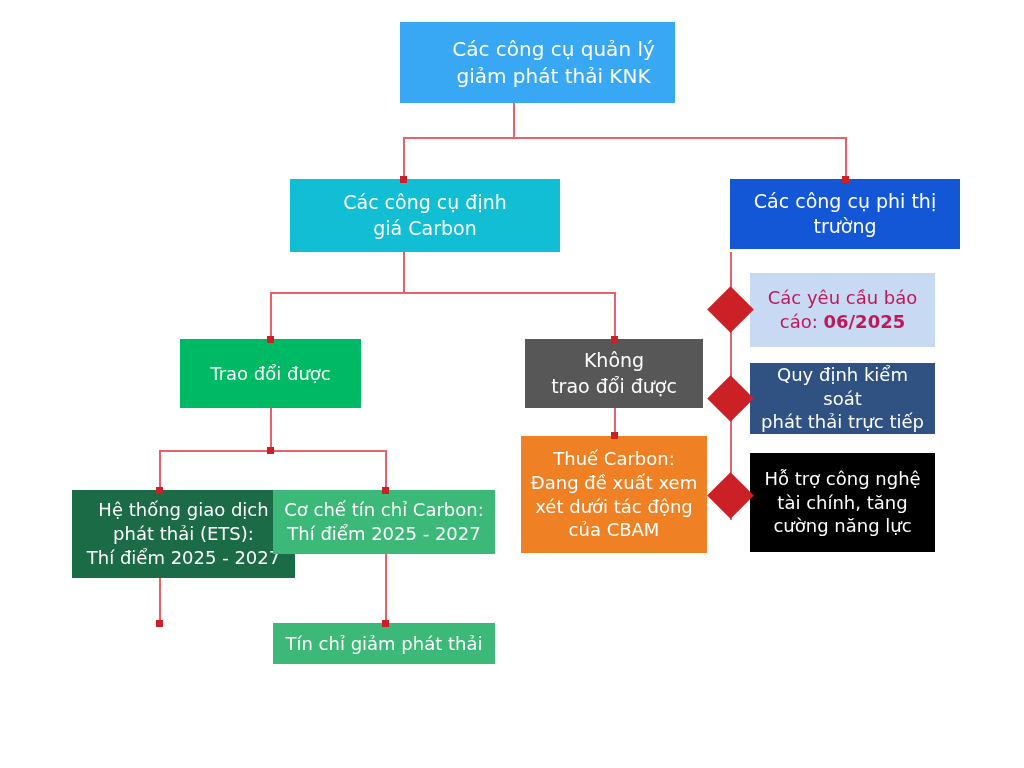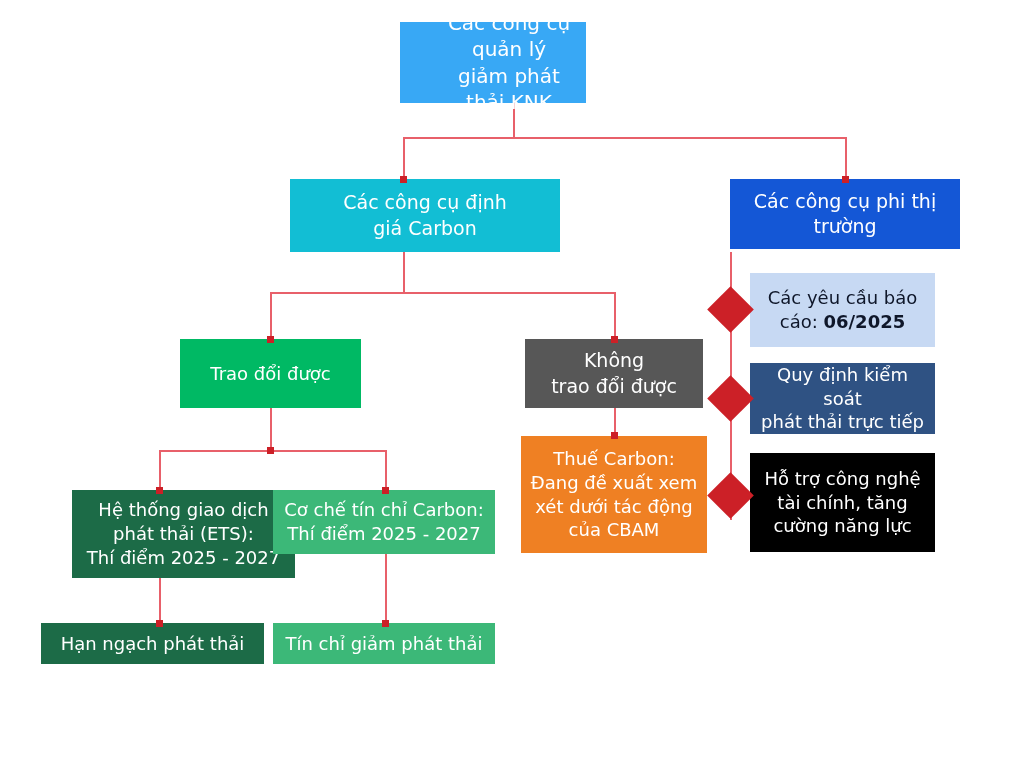--- a/index.html
+++ b/index.html
@@ -57,21 +57,21 @@
   .n-root      { background: #38a8f5; font-size: 20px; }
   .n-pricing   { background: #12bed4; font-size: 19px; }
   .n-nonmarket { background: #1457d6; font-size: 19px; }
   .n-tradable  { background: #00b964; font-size: 18px; }
   .n-nontrade  { background: #575757; font-size: 19px; }
   .n-tax       { background: #ef8023; font-size: 18px; }
   .n-ets       { background: #1c6b47; font-size: 18px; }
   .n-credit    { background: #3cb878; font-size: 18px; }
   .n-quota     { background: #1c6b47; font-size: 18px; }
   .n-offset    { background: #3cb878; font-size: 18px; }
-  .n-report    { background: #c7d9f3; color: #0f172a; font-size: 18px; }
+  .n-report    { background: #c7d9f3; color: #be185d; font-size: 18px; }
   .n-control   { background: #2f5283; font-size: 18px; }
   .n-support   { background: #000000; font-size: 18px; }
 
   .n-report b { font-weight: bold; }
 
   
   .diamond {
     position: absolute;
     width: 33px;
     height: 33px;
@@ -111,21 +111,21 @@
   <div class="dot" style="left:382px; top:487px;"></div>
 
   <div class="conn v" style="left:159px; top:578px; height:45px;"></div>
   <div class="dot" style="left:156px; top:620px;"></div>
 
   <div class="conn v" style="left:385px; top:554px; height:69px;"></div>
   <div class="dot" style="left:382px; top:620px;"></div>
 
   <div class="conn v" style="left:730px; top:252px; height:268px;"></div>
 
-  <div class="node n-root" style="left:400px; top:22px; width:186px; height:81px;padding-left:40px;">Các công cụ quản lý
+  <div class="node n-root" style="left:400px; top:22px; width:275px; height:81px;padding-left:40px;">Các công cụ quản lý
 giảm phát thải KNK</div>
 
   <div class="node n-pricing" style="left:290px; top:179px; width:270px; height:73px;">Các công cụ định
 giá Carbon</div>
 
   <div class="node n-nonmarket" style="left:730px; top:179px; width:230px; height:70px;">Các công cụ phi thị
 trường</div>
 
   <div class="node n-tradable" style="left:180px; top:339px; width:181px; height:69px;">Trao đổi được</div>
 
@@ -137,21 +137,20 @@
 xét dưới tác động
 của CBAM</div>
 
   <div class="node n-ets" style="left:41px; top:490px; width:223px; height:88px;margin-left:31px;">Hệ thống giao dịch
 phát thải (ETS):
 Thí điểm 2025 - 2027</div>
 
   <div class="node n-credit" style="left:273px; top:490px; width:222px; height:64px;">Cơ chế tín chỉ Carbon:
 Thí điểm 2025 - 2027</div>
 
-  <div class="node n-quota" style="left:41px; top:623px; width:223px; height:41px;">Hạn ngạch phát thải</div>
 
   <div class="node n-offset" style="left:273px; top:623px; width:222px; height:41px;">Tín chỉ giảm phát thải</div>
 
   <div class="node n-report" style="left:750px; top:273px; width:185px; height:74px;">
     <span><span>Các yêu cầu báo
 cáo: </span><b>06/2025</b></span>
   </div>
 
   <div class="node n-control" style="left:750px; top:363px; width:185px; height:71px;">Quy định kiểm soát
 phát thải trực tiếp</div>

